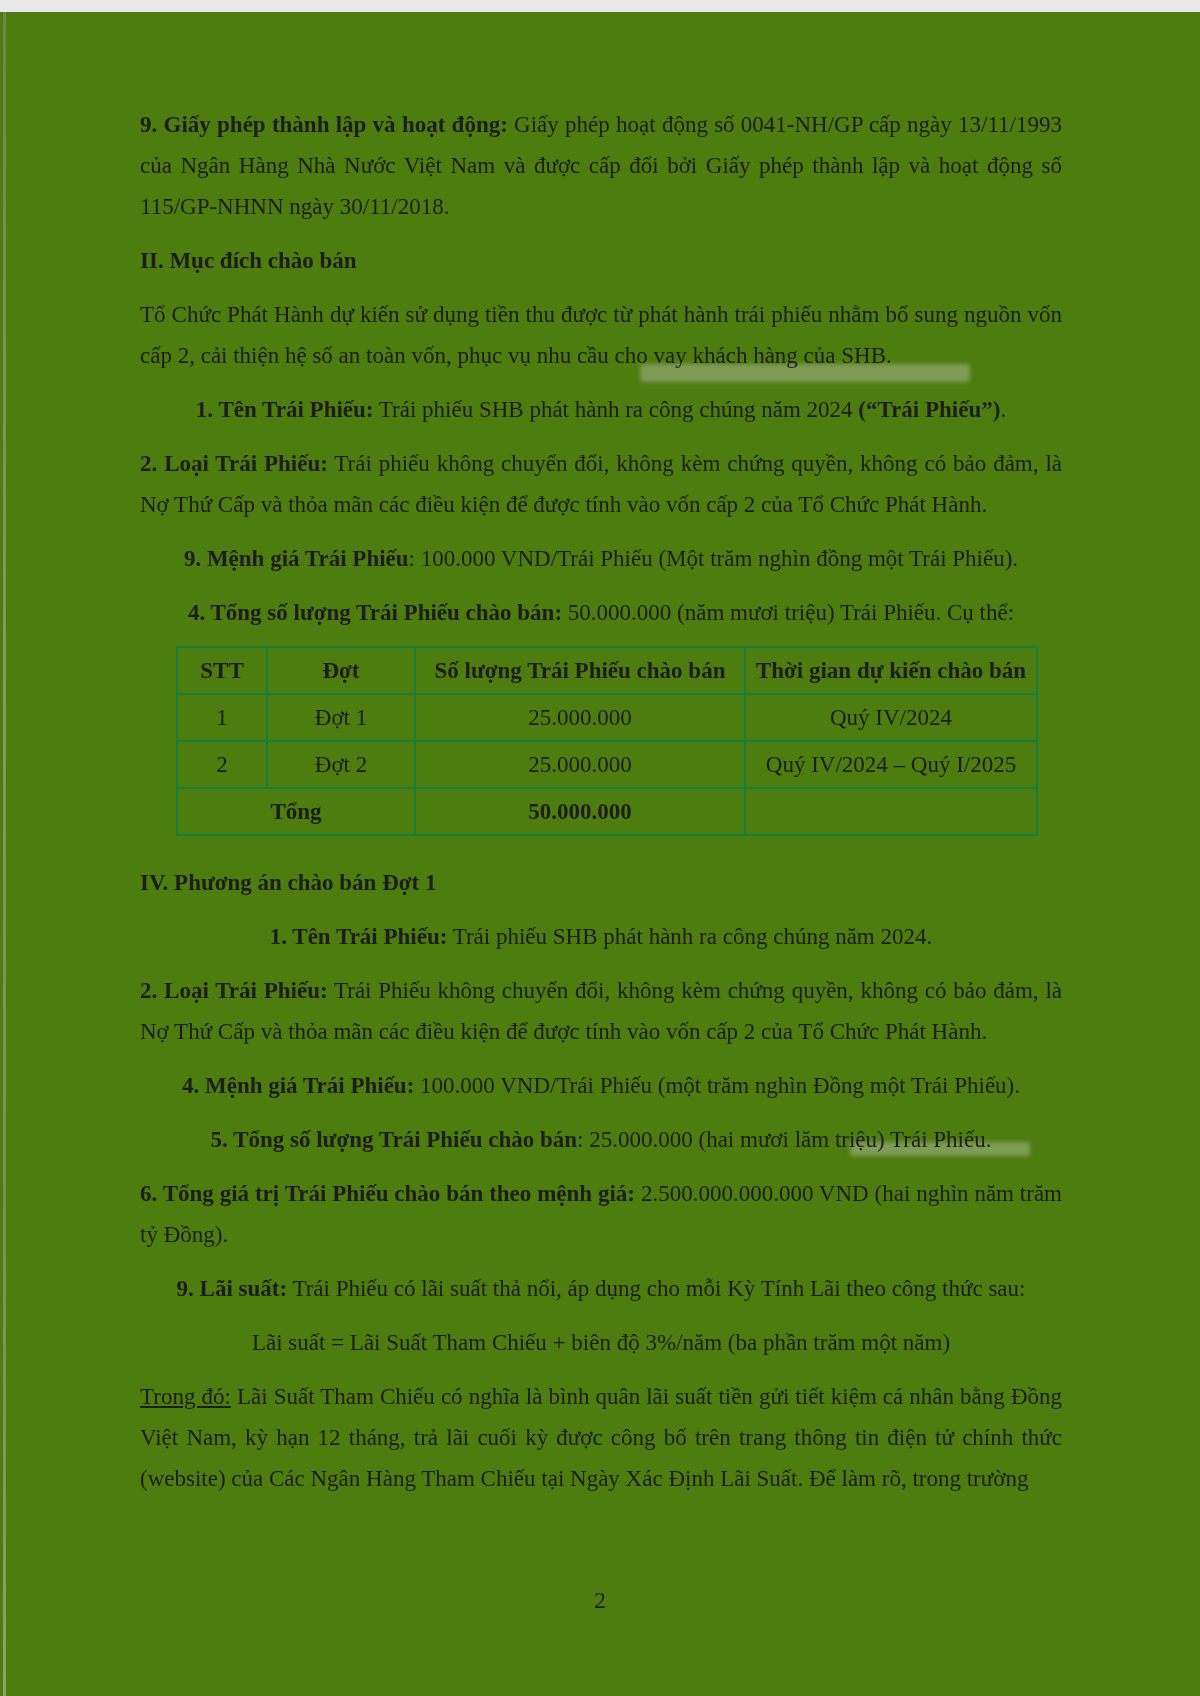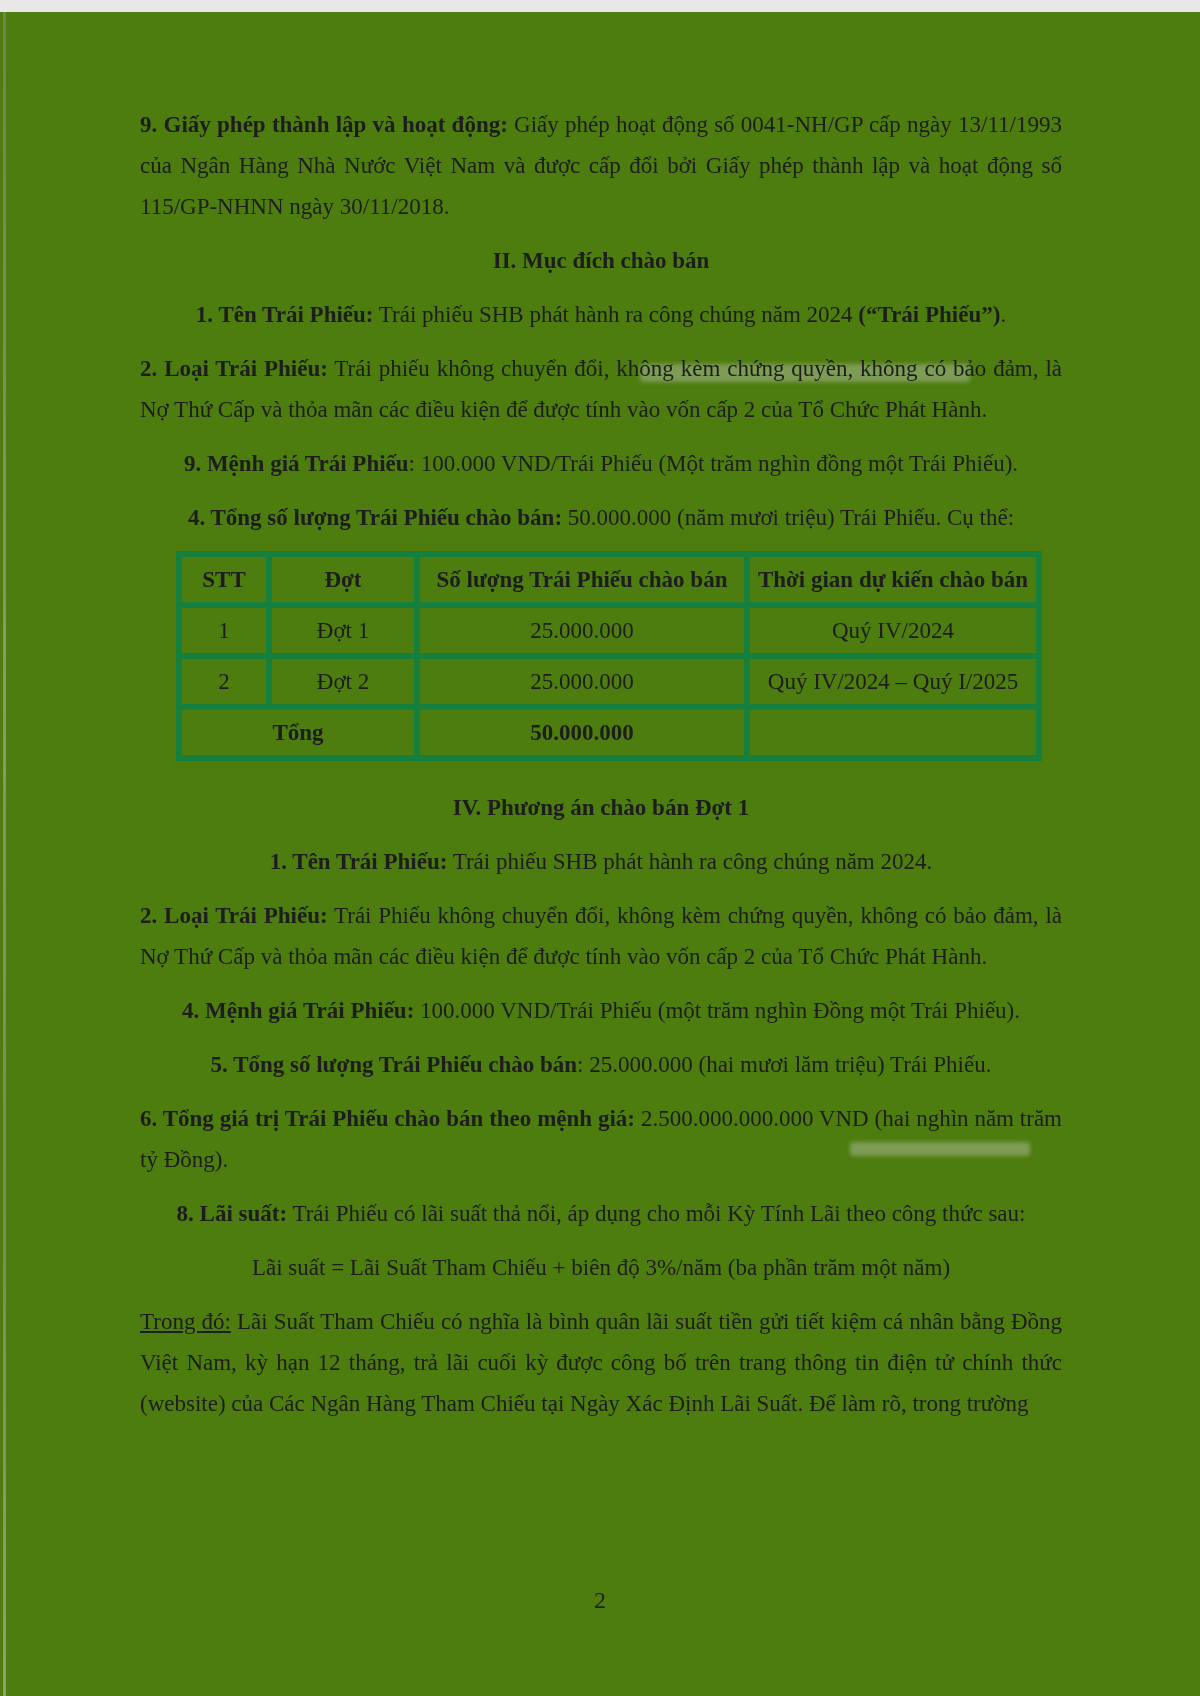--- a/index.html
+++ b/index.html
@@ -32,31 +32,31 @@
     left: 140px;
     top: 92px;
     width: 922px;
   }
   .para, .heading {
     font-size: 23px;
     line-height: 41px;
     margin: 0 0 13px 0;
     text-align: justify;
   }
-  .heading { font-weight: bold; text-align: center; }
+  .heading { font-weight: bold; text-align: left; }
   .single { text-align: center; }
   .b { font-weight: bold; }
   .u { text-decoration: underline; }
   table.offer {
     border-collapse: collapse;
     margin: 10px 0 26px 36px;
     table-layout: fixed;
   }
   table.offer th, table.offer td {
-    border: 6px solid #15803d;
+    border: 2px solid #15803d;
     font-size: 23px;
     line-height: 27px;
     text-align: center;
     vertical-align: middle;
     padding: 9px 6px;
     overflow: hidden;
   }
   table.offer th { font-weight: bold; }
   .col-stt { width: 90px; }
   .col-dot { width: 148px; }
@@ -79,20 +79,21 @@
   <div class="scan-edge"></div>
   <div class="smudge" style="left:640px; top:352px; width:330px; height:18px;"></div>
   <div class="smudge" style="left:850px; top:1130px; width:180px; height:14px;"></div>
 
   <div class="content">
 
     <p class="para"><span class="b">9. Giấy phép thành lập và hoạt động:</span><span> Giấy phép hoạt động số 0041-NH/GP cấp ngày 13/11/1993 của Ngân Hàng Nhà Nước Việt Nam và được cấp đổi bởi Giấy phép thành lập và hoạt động số 115/GP-NHNN ngày 30/11/2018.</span></p>
 
     <div class="heading">II. Mục đích chào bán</div>
 
+    <p class="para">Tổ Chức Phát Hành dự kiến sử dụng tiền thu được từ phát hành trái phiếu nhằm bổ sung nguồn vốn cấp 2, cải thiện hệ số an toàn vốn, phục vụ nhu cầu cho vay khách hàng của SHB.</p>
 
 
     <p class="para single"><span class="b">1. Tên Trái Phiếu:</span><span> Trái phiếu SHB phát hành ra công chúng năm 2024 </span><span class="b">(“Trái Phiếu”)</span><span>.</span></p>
 
     <p class="para"><span class="b">2. Loại Trái Phiếu:</span><span> Trái phiếu không chuyển đổi, không kèm chứng quyền, không có bảo đảm, là Nợ Thứ Cấp và thỏa mãn các điều kiện để được tính vào vốn cấp 2 của Tổ Chức Phát Hành.</span></p>
 
     <p class="para single"><span class="b">9. Mệnh giá Trái Phiếu</span><span>: 100.000 VND/Trái Phiếu (Một trăm nghìn đồng một Trái Phiếu).</span></p>
 
     <p class="para single"><span class="b">4. Tổng số lượng Trái Phiếu chào bán:</span><span> 50.000.000 (năm mươi triệu) Trái Phiếu. Cụ thể:</span></p>
 
@@ -139,21 +140,21 @@
     <p class="para"><span class="b">2. Loại Trái Phiếu:</span><span> Trái Phiếu không chuyển đổi, không kèm chứng quyền, không có bảo đảm, là Nợ Thứ Cấp và thỏa mãn các điều kiện để được tính vào vốn cấp 2 của Tổ Chức Phát Hành.</span></p>
 
 
     <p class="para single"><span class="b">4. Mệnh giá Trái Phiếu:</span><span> 100.000 VND/Trái Phiếu (một trăm nghìn Đồng một Trái Phiếu).</span></p>
 
     <p class="para single"><span class="b">5. Tổng số lượng Trái Phiếu chào bán</span><span>: 25.000.000 (hai mươi lăm triệu) Trái Phiếu.</span></p>
 
     <p class="para"><span class="b">6. Tổng giá trị Trái Phiếu chào bán theo mệnh giá:</span><span> 2.500.000.000.000 VND (hai nghìn năm trăm tỷ Đồng).</span></p>
 
 
-    <p class="para single"><span class="b">8. Lãi suất:</span><span> Trái Phiếu có lãi suất thả nổi, áp dụng cho mỗi Kỳ Tính Lãi theo công thức sau:</span></p>
+    <p class="para single"><span class="b">9. Lãi suất:</span><span> Trái Phiếu có lãi suất thả nổi, áp dụng cho mỗi Kỳ Tính Lãi theo công thức sau:</span></p>
 
     <p class="para single">Lãi suất = Lãi Suất Tham Chiếu + biên độ 3%/năm (ba phần trăm một năm)</p>
 
     <p class="para"><span class="u">Trong đó:</span><span> Lãi Suất Tham Chiếu có nghĩa là bình quân lãi suất tiền gửi tiết kiệm cá nhân bằng Đồng Việt Nam, kỳ hạn 12 tháng, trả lãi cuối kỳ được công bố trên trang thông tin điện tử chính thức (website) của Các Ngân Hàng Tham Chiếu tại Ngày Xác Định Lãi Suất. Để làm rõ, trong trường</span></p>
 
   </div>
 
   <div class="page-number">2</div>
 </div>
 

